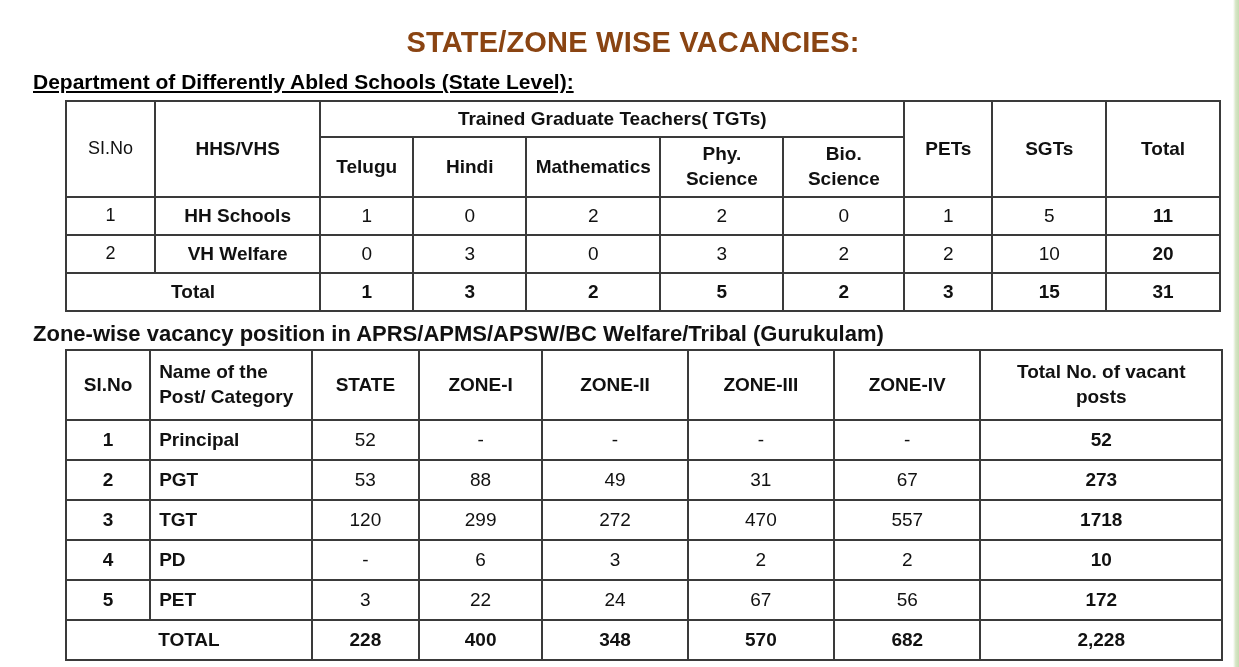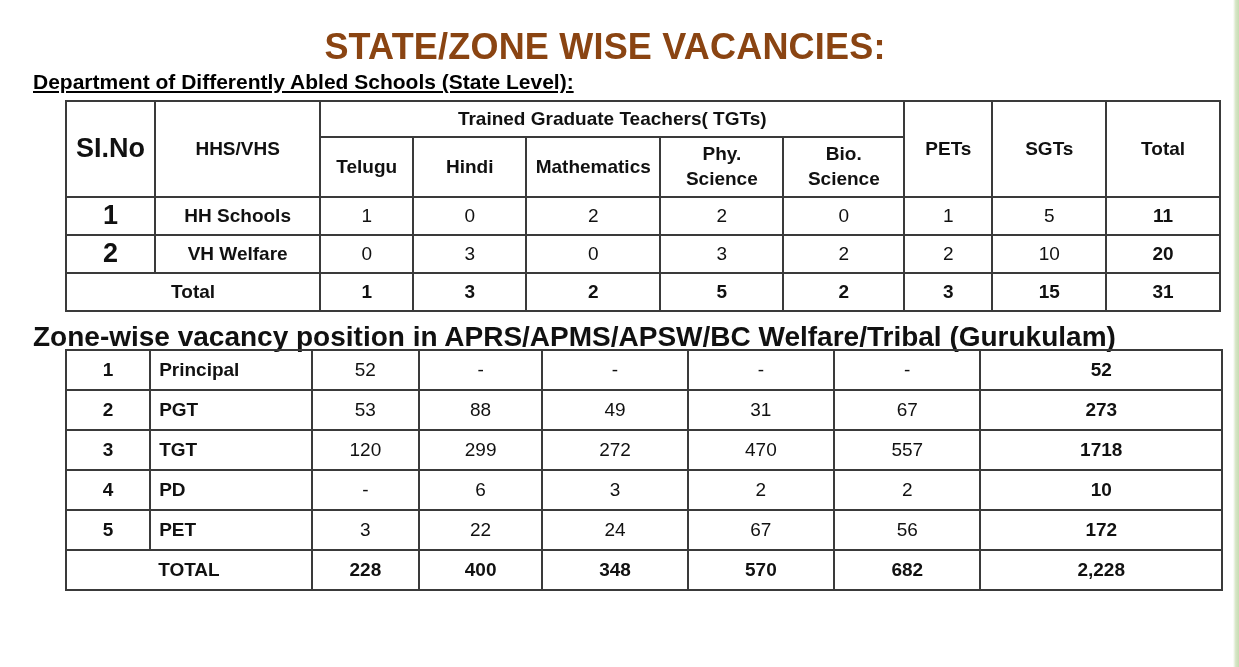--- a/index.html
+++ b/index.html
@@ -8,43 +8,43 @@
       background: #ffffff;
       font-family: "Liberation Sans", "DejaVu Sans", sans-serif;
       color: #111;
     }
     .edge {
       position: absolute; top: 0; right: 0; width: 6px; height: 667px;
       background: linear-gradient(to right, #ffffff 0%, #d6e6c6 45%, #c7dcb3 100%);
     }
     .main-title {
       position: absolute; left: 0; width: 1210px; top: 26px;
-      text-align: center; font-size: 36px; font-weight: bold;
-      color: #8a4412; letter-spacing: 0.2px;
+      text-align: center; font-size: 29px; font-weight: bold;
+      color: #8a4412; letter-spacing: 0.2px; padding-left: 28px;
     }
     .sub1 {
       position: absolute; left: 33px; top: 70px;
       font-size: 21px; font-weight: bold; color: #000000; text-decoration: underline;
     }
     .sub2 {
       position: absolute; left: 33px; top: 321px;
-      font-size: 28px; font-weight: bold; color: #111;
+      font-size: 22px; font-weight: bold; color: #111;
     }
     table { border-collapse: collapse; position: absolute; table-layout: fixed; }
     td, th {
       border: 2px solid #3a3a3a; text-align: center; vertical-align: middle;
       padding: 0; font-size: 19px; font-weight: normal; color: #111;
       line-height: 1.3;
     }
     .b { font-weight: bold; margin-left: 46px; }
     #t1 { left: 65px; top: 100px; width: 1156px; }
     #t1 .hrow1 td { height: 34px; }
     #t1 .hrow2 td { height: 58px; }
     #t1 .drow td { height: 36px; }
-    #t1 .slno { font-size: 27px; font-weight: bold; }
+    #t1 .slno { font-size: 18px; font-weight: normal; }
     #t2 { left: 65px; top: 349px; width: 1158px; }
     #t2 .hrow td { height: 68px; }
     #t2 .drow td { height: 38px; }
     #t2 .left { text-align: left; padding-left: 8px; }
   </style>
 </head>
 <body>
 
 <div class="edge"></div>
 
@@ -126,20 +126,30 @@
     <col style="width:77px">
       <col style="width:148px">
       <col style="width:98px">
       <col style="width:113px">
     <col style="width:133px">
       <col style="width:134px">
       <col style="width:134px">
       <col style="width:221px">
   </colgroup>
   <tbody>
+      <tr class="hrow">
+    <td class="b">Sl.No</td>
+    <td class="b left">Name of the Post/ Category</td>
+    <td class="b">STATE</td>
+    <td class="b">ZONE-I</td>
+    <td class="b">ZONE-II</td>
+    <td class="b">ZONE-III</td>
+    <td class="b">ZONE-IV</td>
+    <td class="b" style="padding:0 30px">Total No. of vacant posts</td>
+  </tr>
   <tr class="drow">
     <td class="b">1</td>
     <td class="b left">Principal</td>
     <td>52</td>
     <td>-</td>
     <td>-</td>
     <td>-</td>
     <td>-</td>
     <td class="b">52</td>
   </tr>

